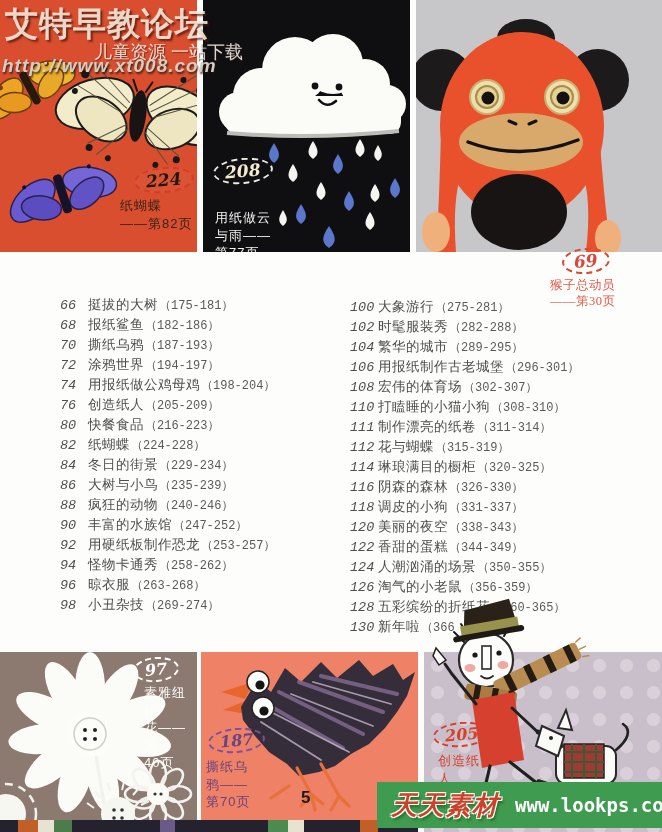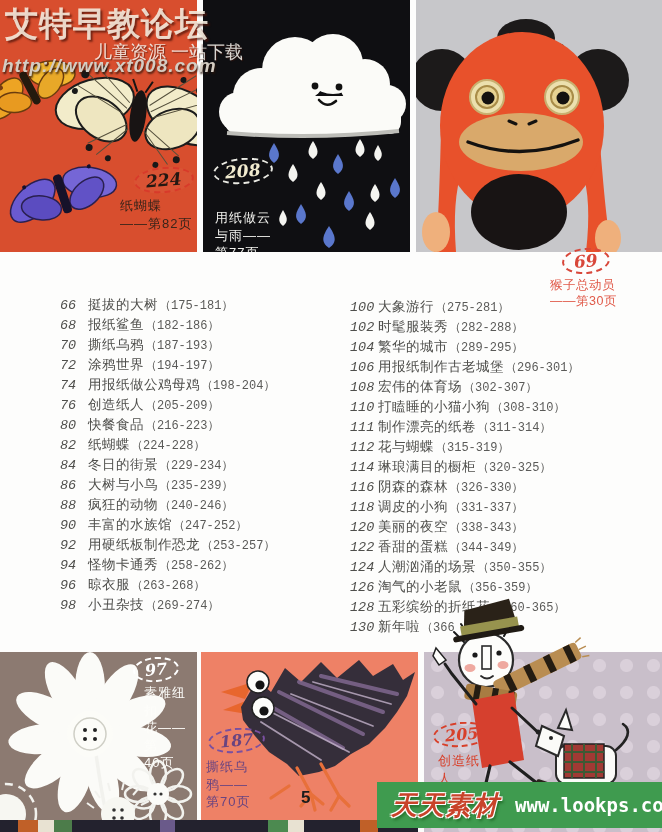--- a/index.html
+++ b/index.html
@@ -22,21 +22,21 @@
     font-style:italic;font-weight:bold;font-size:17px;transform:rotate(-5deg);}
   .cap{font-size:13px;line-height:1.35;letter-spacing:1px;}
 
   .b224{position:absolute;left:134px;top:167px;color:#241812;border-color:#d83a2a;background:rgba(255,255,255,0.03);}
   .cap224{position:absolute;left:120px;top:197px;color:#3a241a;}
   .b208{position:absolute;left:10px;top:158px;color:#f2ecd0;border-color:#e9e9e2;}
   .cap208{position:absolute;left:12px;top:189px;color:#f2f2ee;margin-top:20px;}
 
   .note69{position:absolute;left:550px;top:248px;width:108px;z-index:2;}
   .b69{color:#d8473a;border-color:#d8473a;margin-left:12px;}
-  .cap69{color:#e05948;font-size:12.5px;line-height:1.25;margin-top:4px;letter-spacing:0.5px;}
+  .cap69{color:#e05948;font-size:12.5px;line-height:1.25;margin-top:4px;letter-spacing:0.5px;font-family:Liberation Serif, serif;}
 
   .b97{position:absolute;left:133px;top:5px;color:#fff;border-color:#fff;font-size:16px;}
   .cap97{position:absolute;left:144px;top:32px;color:#fdfdfa;}
   .b187{position:absolute;left:7px;top:76px;color:#6a4480;border-color:#7a50a0;font-size:16px;}
   .cap187{position:absolute;left:5px;top:106px;color:#6a4480;}
   .b205{position:absolute;left:9px;top:70px;color:#d8402a;border-color:#d8402a;font-size:16px;}
   .cap205{position:absolute;left:14px;top:100px;color:#d8402a;}
 
   .pagenum{position:absolute;left:100px;top:136px;color:#1c1c1c;font-size:17px;font-weight:bold;}
 

